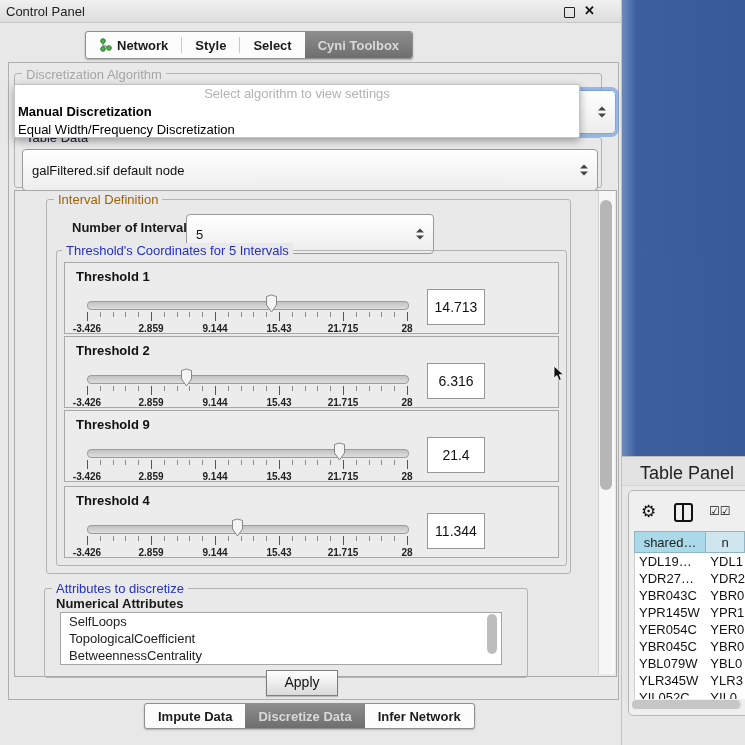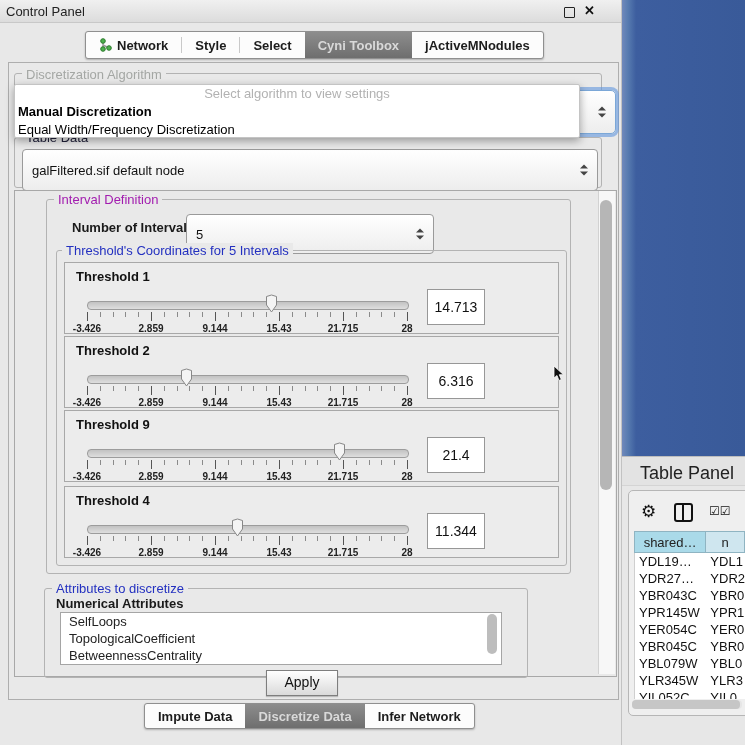--- a/index.html
+++ b/index.html
@@ -110,23 +110,20 @@
     <div class="tab">
         <span>Style</span>
       </div>
     <div class="divider"></div>
     <div class="tab">
         <span>Select</span>
       </div>
     <div class="tab selected">
         <span>Cyni Toolbox</span>
       </div>
-    <div class="tab">
-        <span>jActiveMNodules</span>
-      </div>
   </div>
 
   <div id="content" class="abs"></div>
 
   <span class="gtitle" style="left:22px;top:67px;color:#a4a7a4">Discretization Algorithm</span>
   <div class="group" style="left:14px;top:73px;width:586px;height:59px"></div>
   <div id="algo-combo" class="combo abs">
     <span class="stepper">
         <i class="up"></i>
         <i class="dn"></i>
@@ -146,21 +143,21 @@
     <span class="stepper">
         <i class="up"></i>
         <i class="dn"></i>
       </span>
   </div>
 
   <div id="scrollpane" class="abs"></div>
   <div class="vtrack"></div>
   <div class="vthumb"></div>
 
-  <span class="gtitle" style="left:54px;top:192px;color:#a21caf">Interval Definition</span>
+  <span class="gtitle" style="left:54px;top:192px;color:#a16207">Interval Definition</span>
   <div class="group" style="left:46px;top:199px;width:523px;height:373px"></div>
 
   <span class="abs" style="left:72px;top:220px;font-weight:bold">Number of Intervals</span>
   <div class="combo abs" style="left:186px;top:214px;width:228px;height:22px">
     <span>5</span>
     <span class="stepper">
         <i class="up"></i>
         <i class="dn"></i>
       </span>
   </div>

